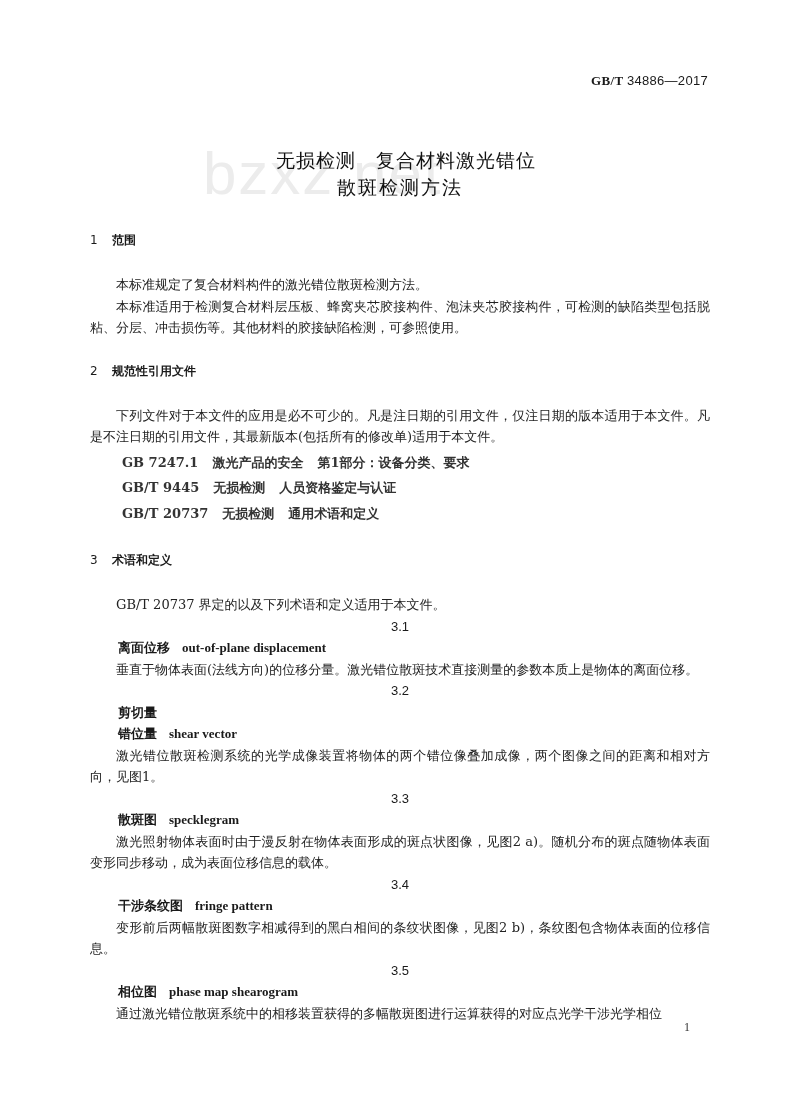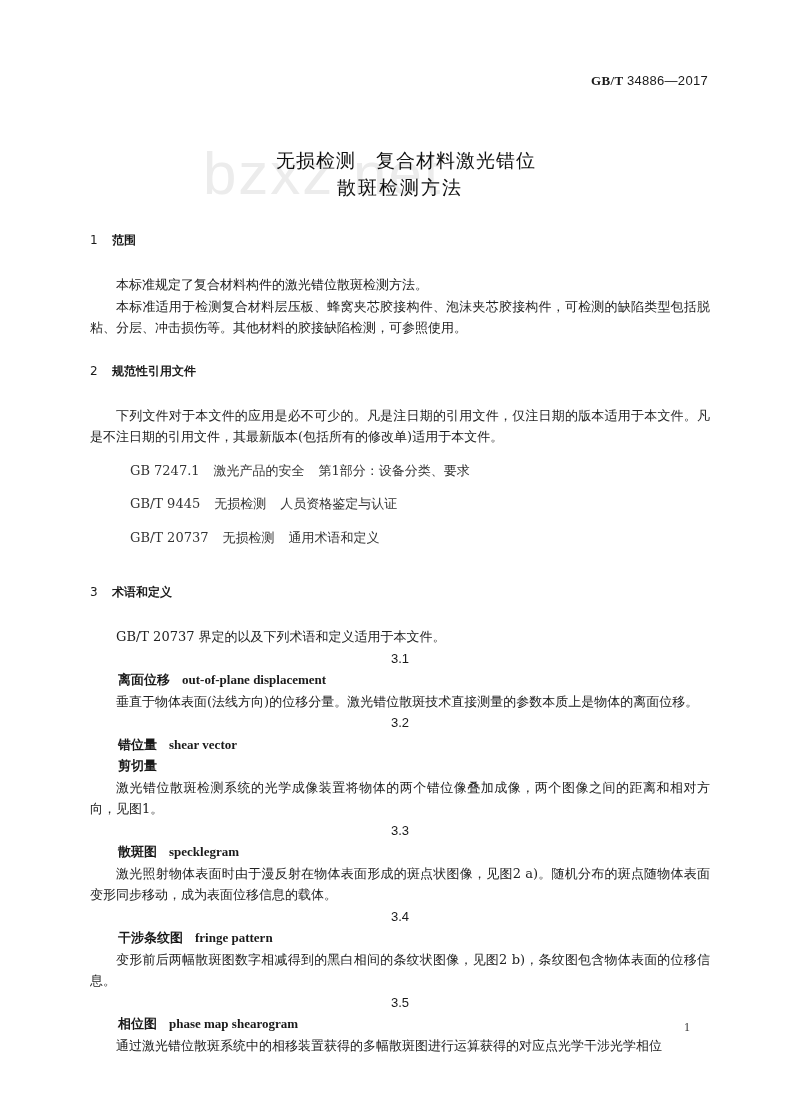--- a/index.html
+++ b/index.html
@@ -31,21 +31,21 @@
     .content {
       position: absolute; left: 90px; top: 230px; width: 620px;
       font-size: 13px; line-height: 21.5px; z-index: 1;
     }
     .h1 {
       font-family: "DejaVu Sans", sans-serif; font-size: 12px; font-weight: bold;
       margin: 0; height: 22px;
     }
     .h1 .no { display: inline-block; width: 22px; font-weight: normal; }
     .para { text-indent: 2em; margin: 0; text-align: justify; color: #222; }
-    .ref { margin: 12px; padding-left: 28px; color: #333; }
+    .ref { margin: 4px; padding-left: 28px; color: #333; font-weight: bold; }
     .ref .code { display: inline-block; margin-right: 14px; }
     .ref .sep { display: inline-block; width: 14px; }
     .clause { margin: 0; font-family: "Liberation Sans", sans-serif; font-size: 13px; text-align: center; }
     .term { margin: 0; padding-left: 28px; font-weight: bold; }
     .term .en { margin-left: 12px; font-family: "Liberation Serif", serif; text-align: center; }
     .gap-m { height: 22px; }
     .page-number {
       position: absolute; right: 110px; top: 1020px;
       font-size: 12px; font-family: "Liberation Serif", serif; color: #333;
     }
@@ -97,24 +97,24 @@
   <div class="gap-m"></div>
   <p class="para">GB/T 20737 界定的以及下列术语和定义适用于本文件。</p>
 
   <p class="clause">3.1</p>
   <p class="term">
     <span>离面位移</span><span class="en">out-of-plane displacement</span>
   </p>
   <p class="para">垂直于物体表面(法线方向)的位移分量。激光错位散斑技术直接测量的参数本质上是物体的离面位移。</p>
 
   <p class="clause">3.2</p>
+  <p class="term">剪切量</p>
   <p class="term">
     <span>错位量</span><span class="en">shear vector</span>
   </p>
-  <p class="term">剪切量</p>
   <p class="para">激光错位散斑检测系统的光学成像装置将物体的两个错位像叠加成像，两个图像之间的距离和相对方向，见图1。</p>
 
   <p class="clause">3.3</p>
   <p class="term">
     <span>散斑图</span><span class="en">specklegram</span>
   </p>
   <p class="para">激光照射物体表面时由于漫反射在物体表面形成的斑点状图像，见图2 a)。随机分布的斑点随物体表面变形同步移动，成为表面位移信息的载体。</p>
 
   <p class="clause">3.4</p>
   <p class="term">

